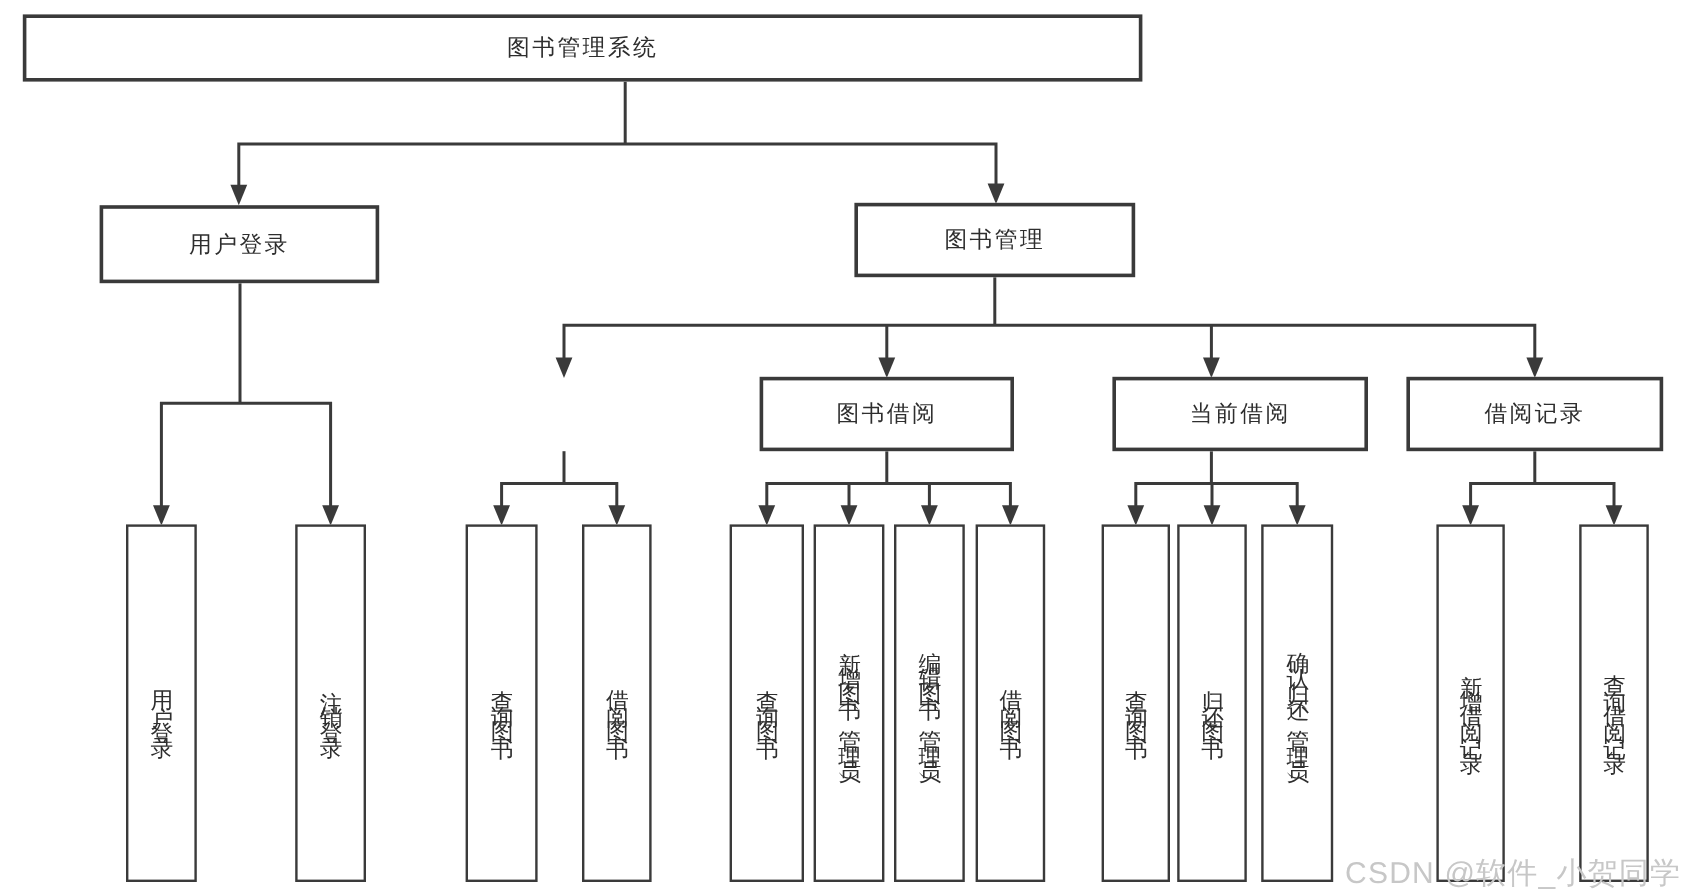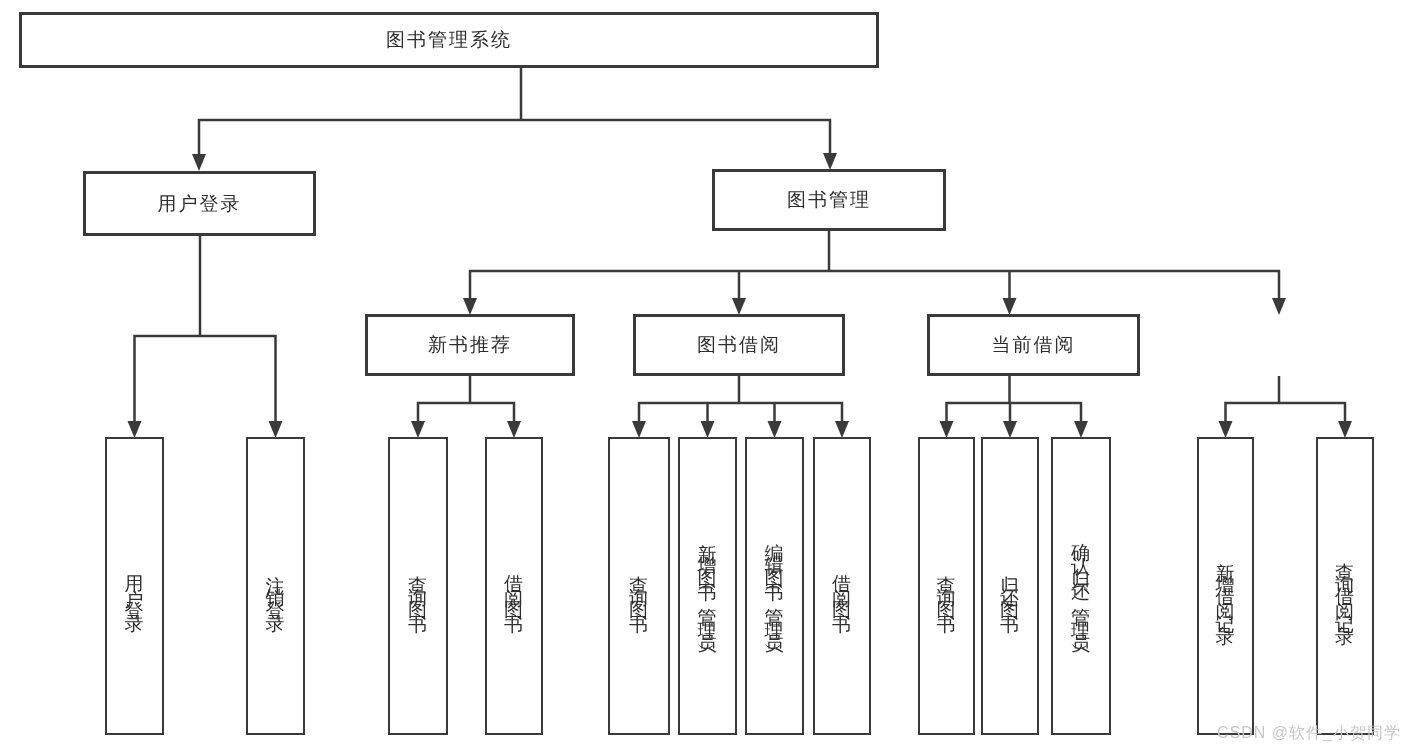--- a/index.html
+++ b/index.html
@@ -32,21 +32,21 @@
     writing-mode:vertical-rl;
     text-orientation:mixed;
     letter-spacing:13px;
     line-height:1;
     font-size:19px;
   }
   .watermark{
     position:absolute;
     right:4px;bottom:3px;
     z-index:5;
-    font-size:16px;
+    font-size:25px;
     letter-spacing:1px;
     color:#c7c7c7;
     white-space:nowrap;
   }
 </style>
 </head>
 <body>
 
 <div id="canvas">
 
@@ -95,39 +95,39 @@
       <polygon points="767.5,421 781.5,421 774.5,438"></polygon>
       <polygon points="835,421 849,421 842,438"></polygon>
       <polygon points="939.5,421 953.5,421 946.5,438"></polygon>
       <polygon points="1003,421 1017,421 1010,438"></polygon>
       <polygon points="1074,421 1088,421 1081,438"></polygon>
       <polygon points="1218.5,421 1232.5,421 1225.5,438"></polygon>
       <polygon points="1338,421 1352,421 1345,438"></polygon>
     </g>
   </svg>
 
-  <div class="node hbox" style="left:19px;top:12px;width:860px;height:56px;">
+  <div class="node hbox" style="left:19px;top:12px;width:933px;height:56px;">
     <span>图书管理系统</span>
   </div>
 
   <div class="node hbox" style="left:83px;top:171px;width:233px;height:65px;">
     <span>用户登录</span>
   </div>
   <div class="node hbox" style="left:712px;top:169px;width:234px;height:62px;justify-content:center;">
     <span>图书管理</span>
   </div>
 
-  <div class="node hbox" style="left:365px;top:314px;width:210px;">
-    <span>新书推荐</span>
-  </div>
   <div class="node hbox" style="left:633px;top:314px;width:212px;">
     <span>图书借阅</span>
   </div>
   <div class="node hbox" style="left:903px;top:314px;width:213px;margin-left:24px;">
     <span>当前借阅</span>
+  </div>
+  <div class="node hbox" style="left:1172px;top:314px;width:214px;">
+    <span>借阅记录</span>
   </div>
 
   <div class="node vbox" style="left:105px;width:59px;">
     <span class="vtext">用户登录</span>
   </div>
   <div class="node vbox" style="left:246px;width:59px;">
     <span class="vtext">注销登录</span>
   </div>
 
   <div class="node vbox" style="left:388px;width:60px;">

